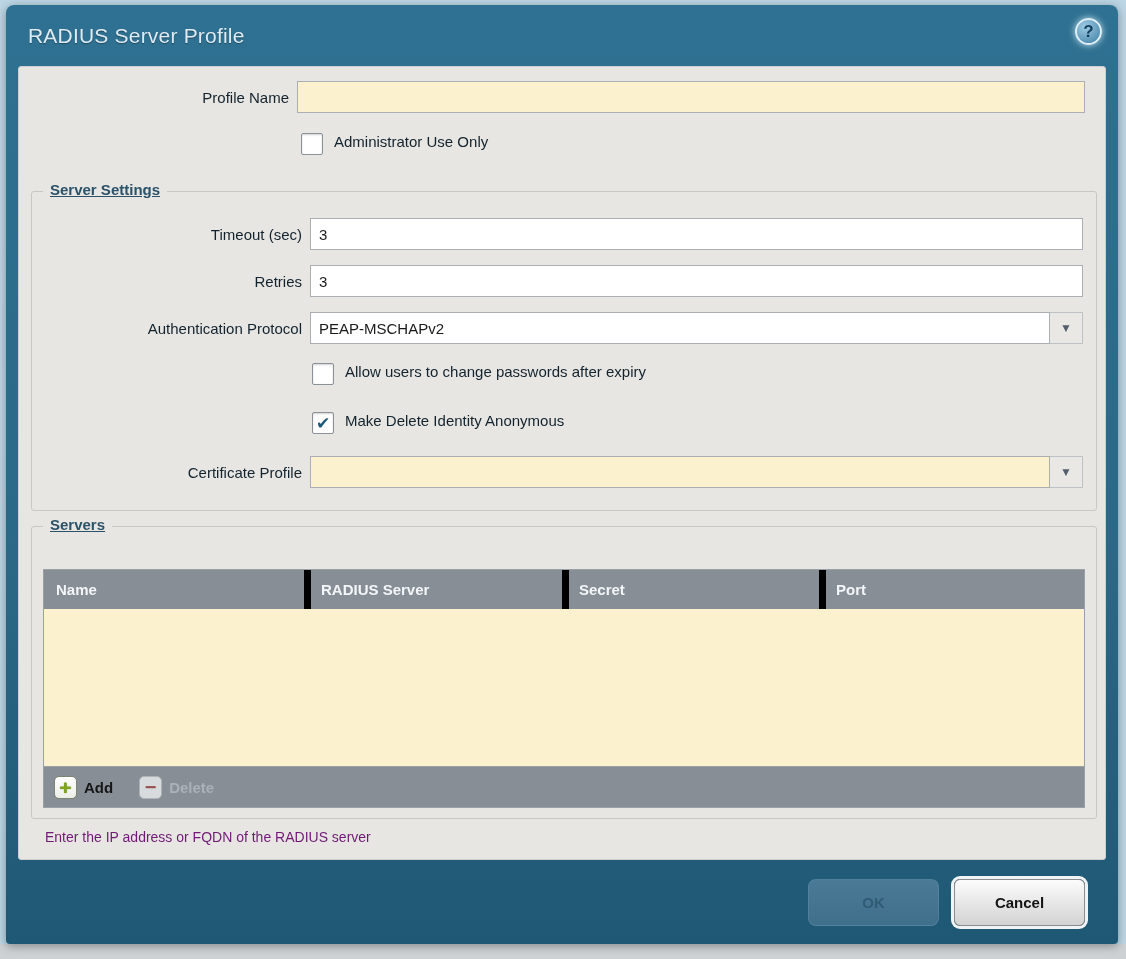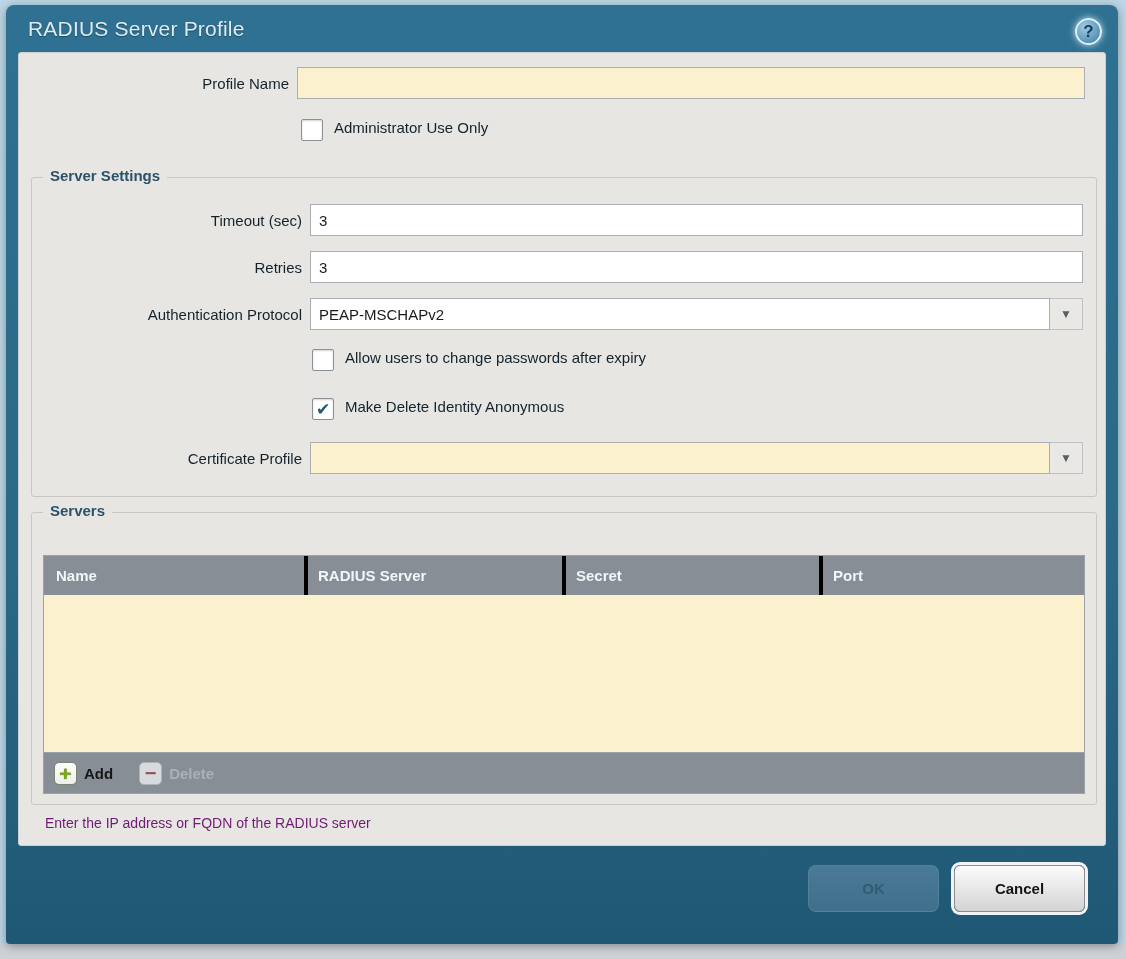--- a/index.html
+++ b/index.html
@@ -8,21 +8,21 @@
     position:relative;width:1126px;height:959px;
     background:linear-gradient(to bottom,#BCD6E5 0,#BCD6E5 944px,#CDD1D4 944px,#CDD1D4 100%);
   }
   .dialog{
     position:absolute;left:6px;top:5px;width:1112px;height:939px;
     background:linear-gradient(180deg,#2F7192 0%,#2A6886 60%,#1F5874 100%);
     border-radius:8px 8px 4px 4px;
     box-shadow:0 2px 10px rgba(0,0,0,.35);
   }
   
-  .titlebar{position:relative;height:47px;display:flex;align-items:center;padding-left:22px;}
+  .titlebar{position:relative;height:61px;display:flex;align-items:center;padding-left:22px;}
   .title{font-size:21px;color:#DEEBF3;letter-spacing:.2px;text-shadow:0 1px 1px rgba(0,0,0,.35);}
   .help{
     position:absolute;right:16px;top:13px;width:27px;height:27px;box-sizing:border-box;
     border-radius:50%;border:2px solid #DFEFF8;
     background:radial-gradient(circle at 35% 30%,#9ECBE4,#3E7FA3);
     color:#123D5B;font-weight:bold;font-size:17px;line-height:23px;text-align:center;
     box-shadow:0 0 7px rgba(215,240,252,.9);cursor:pointer;
   }
   
   .panel{
@@ -48,21 +48,21 @@
   .checkbox.checked .mark{display:block;}
   .chklbl{font-size:15px;color:#13232D;}
   .admin{margin:20px 0 0 282px;}
   
   .fs{
     position:relative;margin:36px 8px 0 12px;border:1px solid #C8C7C4;border-radius:3px;
     padding:0 0 22px 0;
   }
   .fs .legend{
     position:absolute;top:-11px;left:11px;background:#E7E6E3;padding:0 7px;
-    color:#2B5269;font-weight:bold;font-size:15px;
+    color:#2B5269;font-weight:bold;font-size:15px;text-decoration:underline;
   }
   .fs-row{display:flex;align-items:center;margin-right:13px;}
   .fs-row .lbl{width:270px;}
   .fs-row .combo{display:flex;flex:1 1 auto;margin-left:8px;}
   .fs-row > .txt{margin-left:8px;}
   .combo .txt{flex:1 1 auto;}
   .trigger{
     box-sizing:border-box;width:33px;height:32px;background:#E9E8E5;border:1px solid #BFC2C4;
     border-left:none;display:flex;align-items:center;justify-content:center;cursor:pointer;flex:0 0 auto;
   }
@@ -71,21 +71,21 @@
   .mt27{margin-top:27px;} .mt22{margin-top:22px;}
   .fs-check{margin-left:280px;}
   
   .fs.servers{margin-top:15px;padding-bottom:10px;text-align:center;}
   .grid{margin:42px 11px 0 11px;border:1px solid #9AA1A7;}
   .grid-head{display:flex;height:39px;background:#878E96;align-items:center;}
   .gh-cell{
     box-sizing:border-box;padding-left:12px;color:#F3F6F8;font-weight:bold;font-size:15px;
     height:100%;display:flex;align-items:center;
   }
-  .gh-cell + .gh-cell{border-left:4px solid #000000;padding-left:10px;}
+  .gh-cell + .gh-cell{border-left:7px solid #000000;padding-left:10px;}
   .c-name{width:260px;} .c-radius{width:258px;} .c-secret{width:257px;} .c-port{flex:1 1 auto;}
   .grid-body{height:157px;background:#FCF1CF;}
   .grid-foot{
     display:flex;align-items:center;height:40px;background:#878E96;border-top:1px solid #9AA1A7;
     padding-left:10px;gap:26px;
   }
   .toolbtn{display:flex;align-items:center;gap:7px;cursor:pointer;}
   .toolicon{
     box-sizing:border-box;width:23px;height:23px;border-radius:5px;display:flex;
     align-items:center;justify-content:center;flex:0 0 auto;

